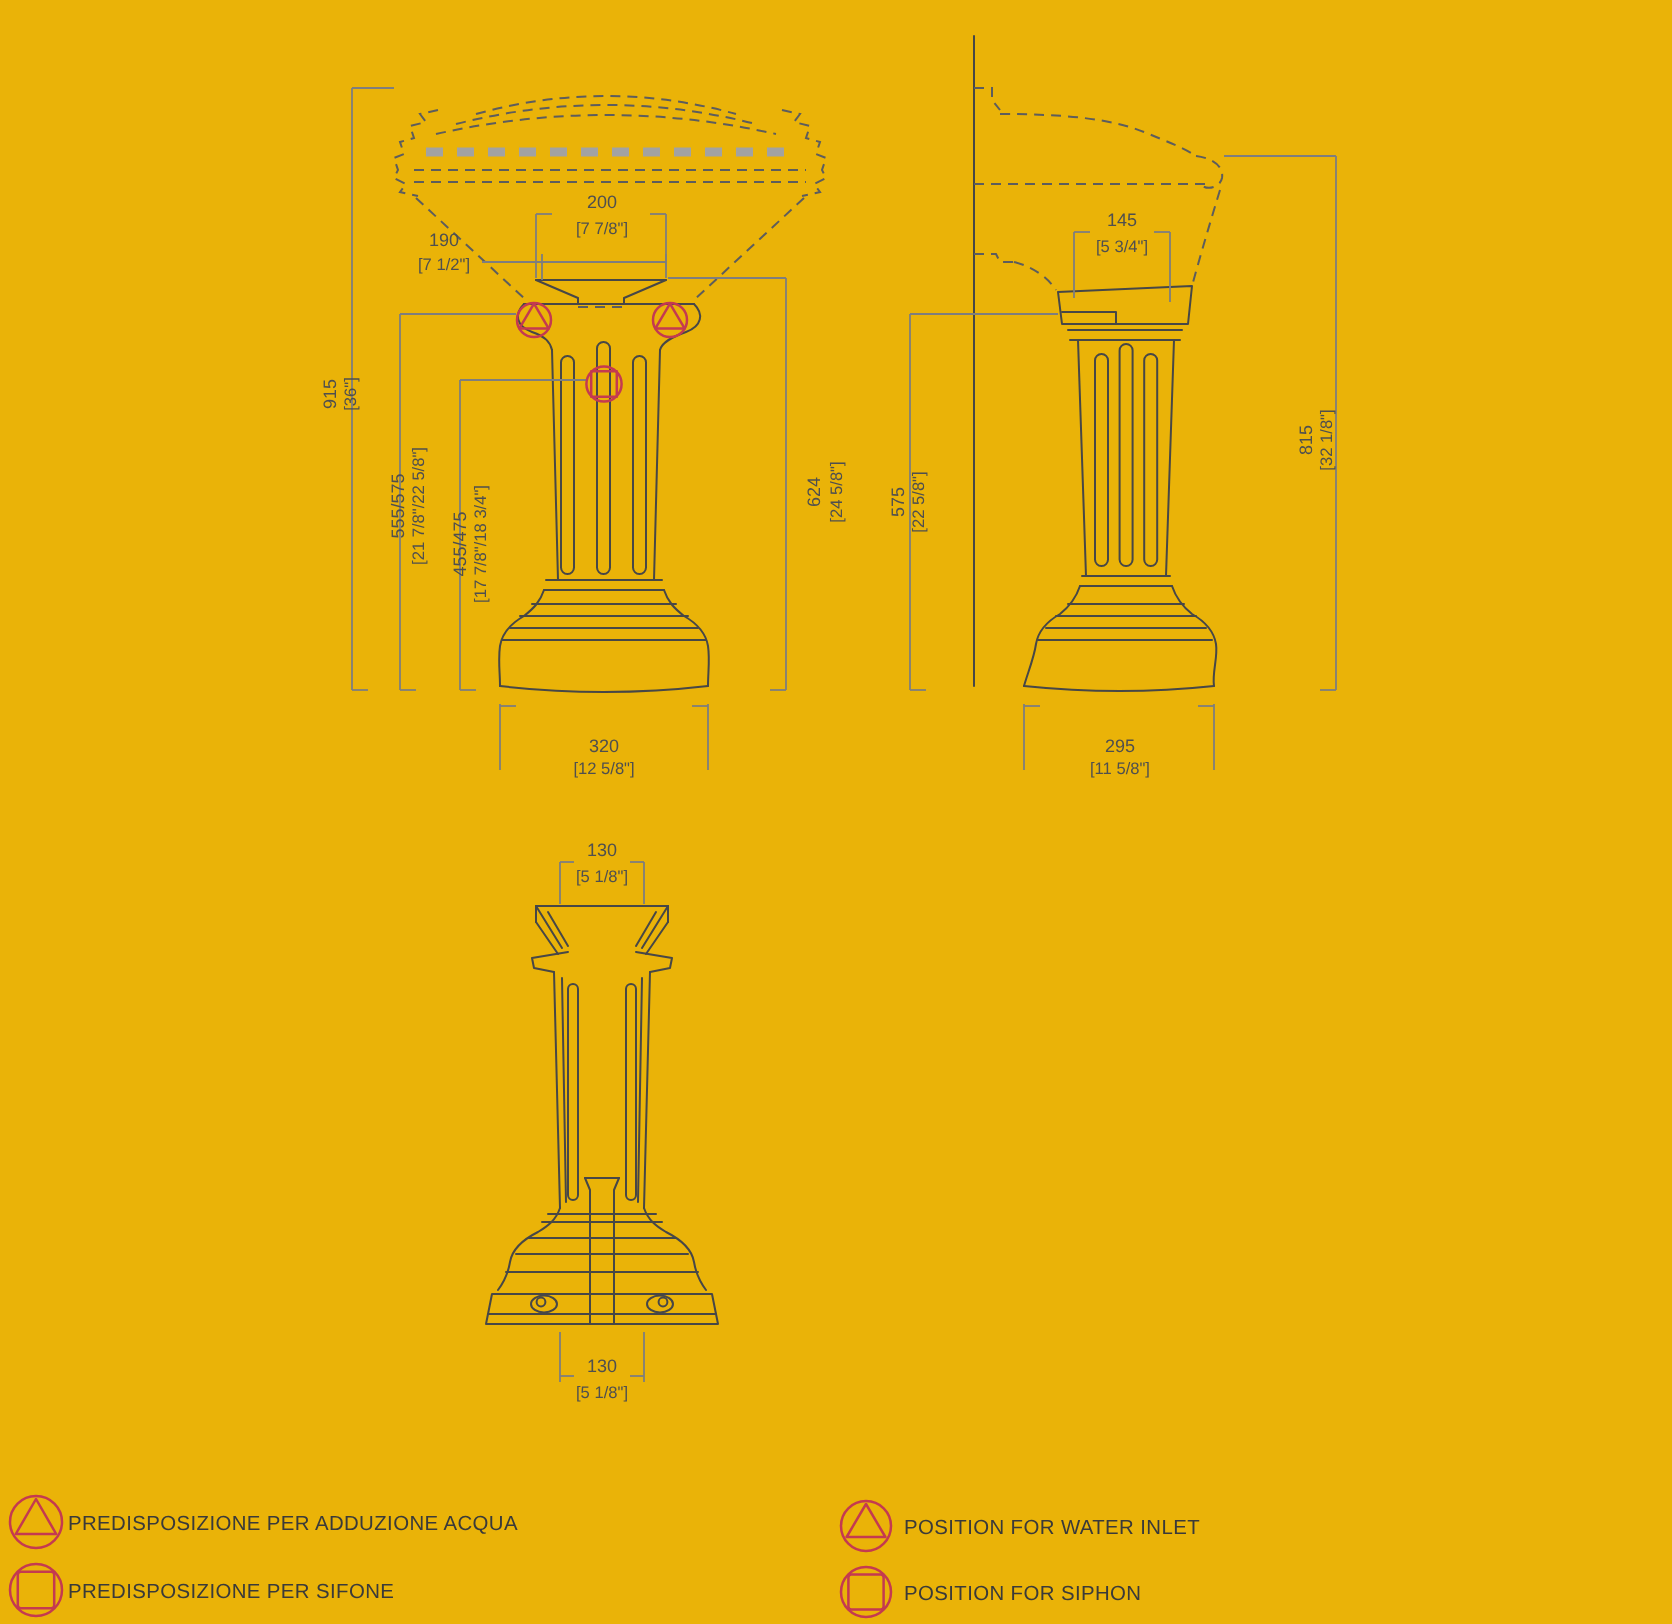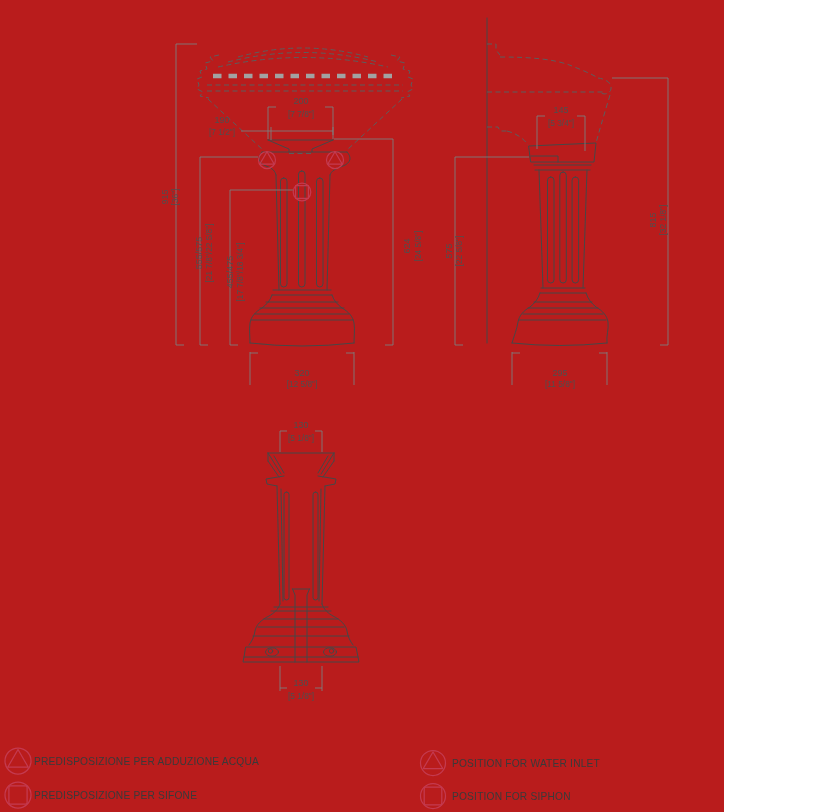--- a/index.html
+++ b/index.html
@@ -1,16 +1,16 @@
 <!DOCTYPE html>
 <html><head>
 <meta charset="utf-8">
 <style>
   html,body{margin:0;padding:0;background:#ffffff;}
-  .page{position:relative;width:724px;height:812px;background:#b91c1c;overflow:hidden;
+  .page{position:relative;width:836px;height:812px;background:#eab308;overflow:hidden;
         font-family:"Liberation Sans",sans-serif;}
   svg{display:block}
   
   .ln path,.ln line,.ln rect,.ln ellipse,.ln circle{stroke:#474747;fill:none;stroke-width:1;stroke-linecap:round;stroke-linejoin:round;}
   
   .dash path,.dash line{stroke:#5d5d5d;fill:none;stroke-width:1;stroke-dasharray:5 3.5;stroke-linecap:butt;}
   .band{stroke:#a2a2a2 !important;stroke-width:4.5 !important;stroke-dasharray:8.5 7 !important;}
   
   .dim line,.dim path{stroke:#7e7e7e;fill:none;stroke-width:0.9;}
   .dim text{fill:#4f4f4f;font-family:"Liberation Sans",sans-serif;font-size:9px;}

